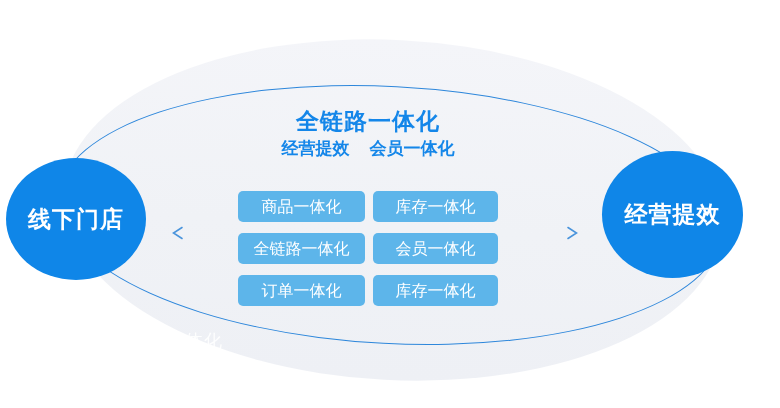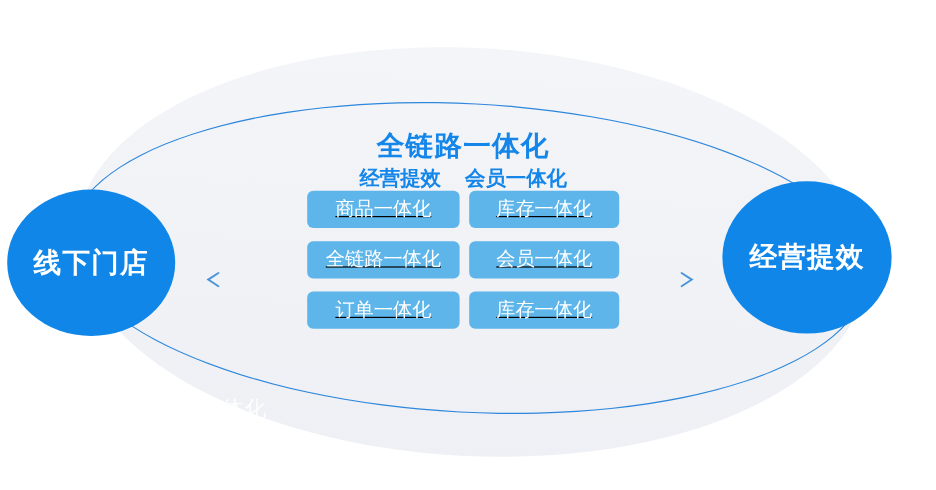--- a/index.html
+++ b/index.html
@@ -36,21 +36,21 @@
     left: 128px; top: 329px;
     font-size: 18px;
     font-weight: 400;
     color: rgba(255,255,255,0.88);
     letter-spacing: 1px;
     white-space: nowrap;
   }
   
   .center-panel {
     position: absolute;
-    left: 256px; top: 108px;
+    left: 238px; top: 108px;
     width: 260px;
     text-align: center;
   }
   .diagram-title {
     font-size: 23px;
     line-height: 26px;
     font-weight: 700;
     color: #1486e9;
     letter-spacing: 1px;
     white-space: nowrap;
@@ -58,27 +58,26 @@
   .benefits {
     margin-top: 4px;
     line-height: 21px;
     font-size: 17px;
     font-weight: 700;
     color: #1486e9;
     white-space: nowrap;
   }
   .benefits span { margin: 0 10px; }
   .chip-grid {
-    margin-top: 0;
+    margin-top: 32px;
     display: grid;
     grid-template-columns: 127px 125px;
     column-gap: 8px;
     row-gap: 11px;
     justify-content: center;
-    text-decoration: underline;
   }
   .chip {
     height: 31px;
     line-height: 31px;
     border-radius: 5px;
     background: #5db5ea;
     color: #ffffff;
     font-size: 16px;
     text-align: center;
     white-space: nowrap;

